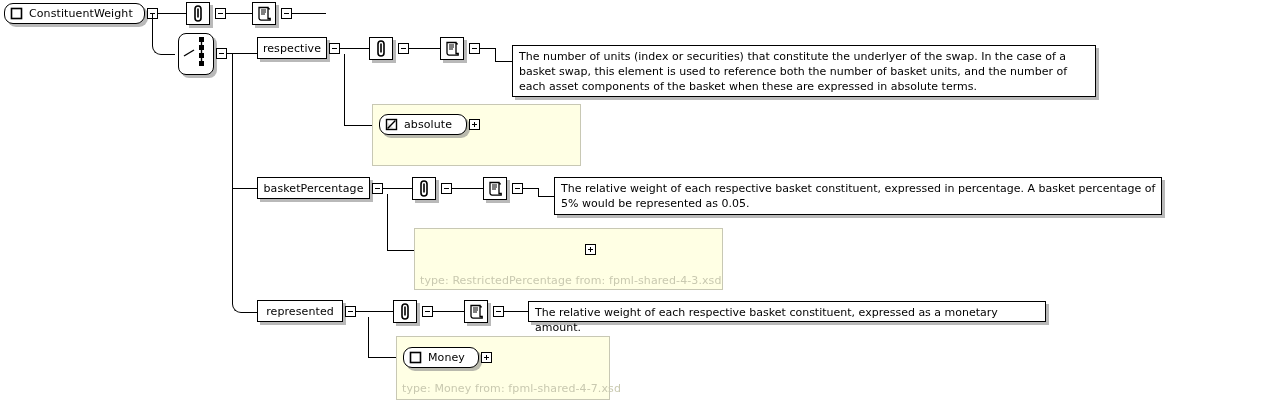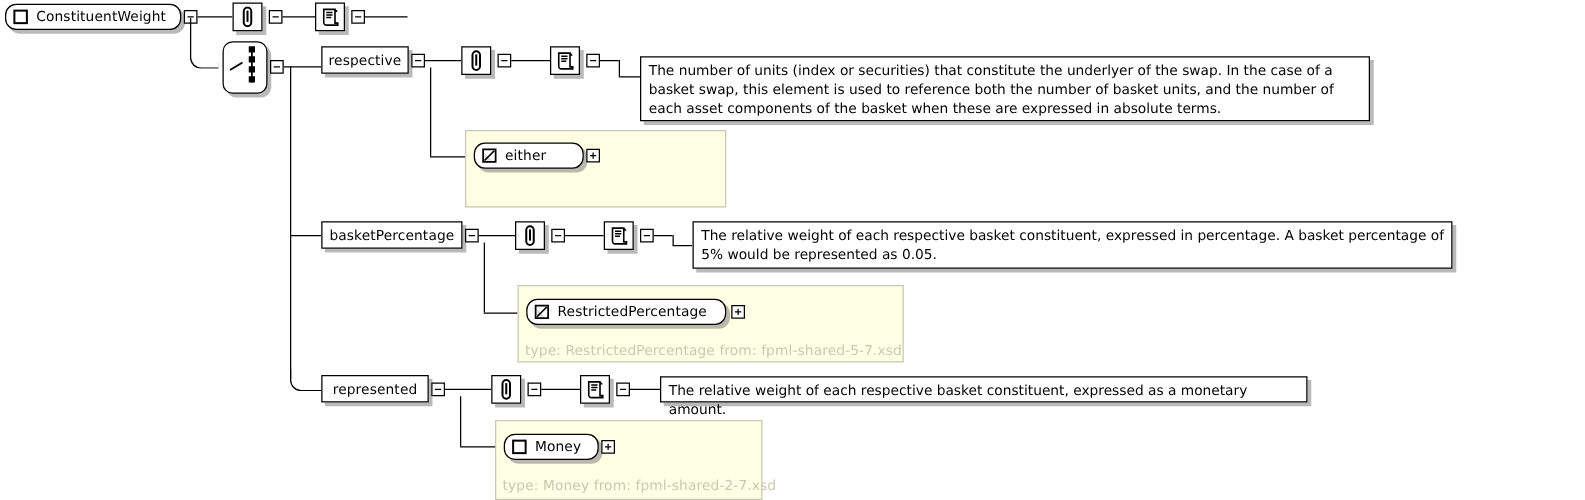--- a/index.html
+++ b/index.html
@@ -254,21 +254,21 @@
   <div class="typepanel" style="left:372px; top:104px; width:209px; height:62px;"></div>
 
   <div class="octagon" style="left:379px; top:114px; width:88px; height:21px;">
     <span style="display:inline-block;">
       <svg width="13" height="13" viewBox="0 0 13 13">
         <rect x="1.5" y="1.5" width="10" height="10" fill="#ffffff" stroke="#000000" stroke-width="1.4"></rect>
         <path d="M2.6 10.4 L10.4 2.6" stroke="#000000" stroke-width="1.4"></path>
         <path d="M2.6 10.4 L2.6 4.4 L8.6 10.4 z" fill="#000000" opacity="0.15"></path>
       </svg>
     </span>
-    <span class="lbl">either</span>
+    <span class="lbl">absolute</span>
   </div>
 
   <div class="toggle plus" style="left:469px; top:119px;"></div>
 
 
   <div class="elembox" style="left:257px; top:177px; width:113px; height:22px;justify-content:center;">
     <span>basketPercentage</span>
   </div>
 
   <div class="toggle" style="left:372px; top:183px;"></div>
@@ -302,34 +302,24 @@
 
   <div class="docbox" style="left:554px; top:177px; width:608px; height:38px;">
     <span>The relative weight of each respective basket constituent, expressed in percentage. A basket percentage of 5% would be represented as 0.05.</span>
   </div>
 
   <div class="ln v" style="left:387px; top:194px; height:56px;"></div>
   <div class="ln h" style="left:387px; top:250px; width:28px;"></div>
 
   <div class="typepanel" style="left:414px; top:228px; width:309px; height:62px;"></div>
 
-  <div class="octagon" style="left:421px; top:239px; width:160px; height:21px;">
-    <span style="display:inline-block;">
-      <svg width="13" height="13" viewBox="0 0 13 13">
-        <rect x="1.5" y="1.5" width="10" height="10" fill="#ffffff" stroke="#000000" stroke-width="1.4"></rect>
-        <path d="M2.6 10.4 L10.4 2.6" stroke="#000000" stroke-width="1.4"></path>
-        <path d="M2.6 10.4 L2.6 4.4 L8.6 10.4 z" fill="#000000" opacity="0.15"></path>
-      </svg>
-    </span>
-    <span class="lbl">RestrictedPercentage</span>
-  </div>
 
   <div class="toggle plus" style="left:585px; top:244px;"></div>
 
-  <div class="typecaption" style="left:420px; top:274px;">type: RestrictedPercentage from: fpml-shared-5-7.xsd</div>
+  <div class="typecaption" style="left:420px; top:274px;">type: RestrictedPercentage from: fpml-shared-4-3.xsd</div>
 
   <div class="elembox" style="left:257px; top:300px; width:86px; height:22px;">
     <span>represented</span>
   </div>
 
   <div class="toggle" style="left:345px; top:306px;"></div>
 
   <div class="ln h" style="left:356px; top:311px; width:37px;"></div>
 
   <div class="iconbox" style="left:393px; top:300px; width:24px; height:23px;">
@@ -368,15 +358,15 @@
     <span style="display:inline-block;">
       <svg width="13" height="13" viewBox="0 0 13 13">
         <rect x="1.5" y="1.5" width="10" height="10" fill="#ffffff" stroke="#000000" stroke-width="1.6"></rect>
       </svg>
     </span>
     <span class="lbl">Money</span>
   </div>
 
   <div class="toggle plus" style="left:481px; top:352px;"></div>
 
-  <div class="typecaption" style="left:402px; top:382px;">type: Money from: fpml-shared-2-7.xsd</div>
+  <div class="typecaption" style="left:402px; top:382px;">type: Money from: fpml-shared-4-7.xsd</div>
 
 </div>
 
 </body></html>

